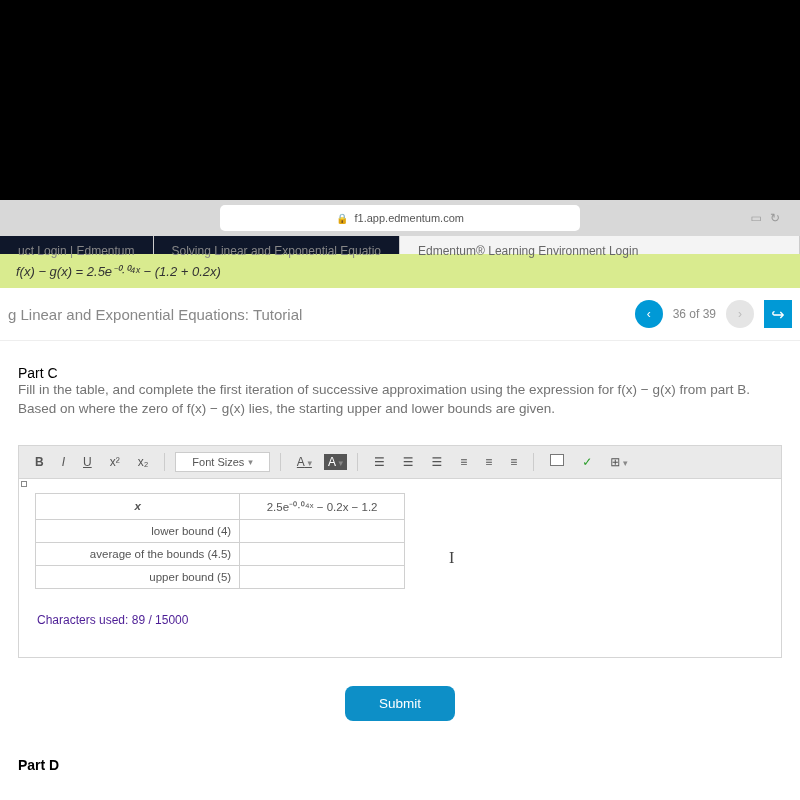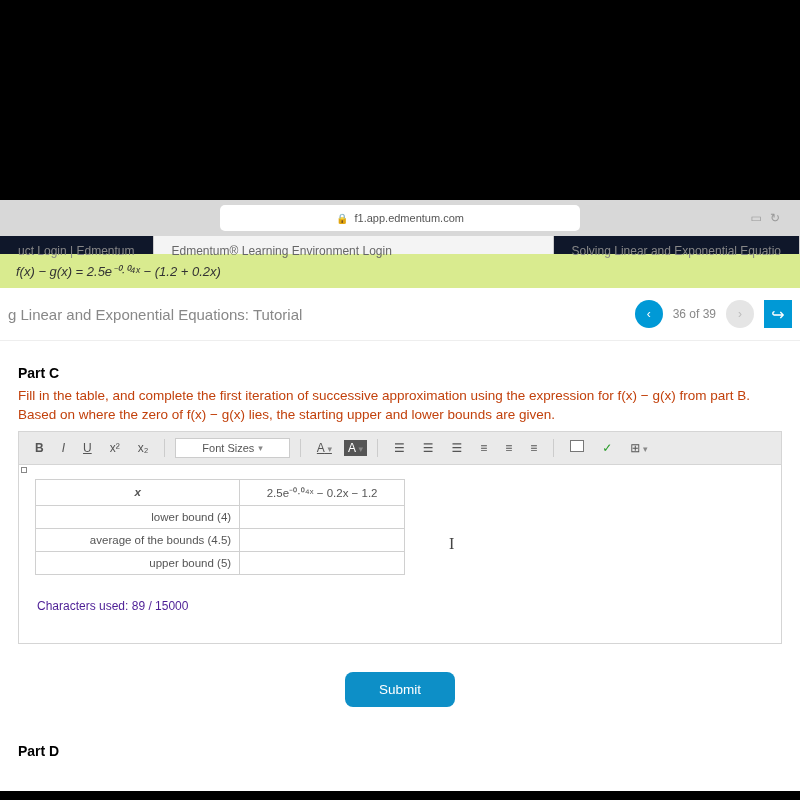--- a/index.html
+++ b/index.html
@@ -14,28 +14,28 @@
     .tab.active { background: #f4f4f4; color: #666; }
     .equation-bar { background: #d9eb8f; padding: 8px 16px; font-size: 13px; color: #333; font-style: italic; }
     .tutorial-bar { background: #fff; padding: 12px 8px; display: flex; align-items: center; justify-content: space-between; border-bottom: 1px solid #eee; }
     .tutorial-title { color: #888; font-size: 15px; }
     .pager { display: flex; align-items: center; gap: 10px; font-size: 12px; color: #888; }
     .pager-btn { width: 28px; height: 28px; border-radius: 50%; display: flex; align-items: center; justify-content: center; }
     .pager-prev { background: #0099d6; color: #fff; }
     .pager-next { background: #e5e5e5; color: #bbb; }
     .exit-btn { background: #0099d6; color: #fff; width: 28px; height: 28px; display: flex; align-items: center; justify-content: center; font-size: 16px; }
     .content { background: #fff; padding: 24px 18px 10px; }
-    .part-label { font-weight: bold; font-size: 14px; margin-bottom: 6px; }
-    .instructions { font-size: 13.5px; color: #c2410c; line-height: 1.4; margin-bottom: 6px; }
+    .part-label { font-weight: normal; font-size: 14px; }
+    .instructions { font-size: 13.5px; color: #737373; line-height: 1.4; margin-bottom: 26px; }
     .editor-toolbar { background: #eaeaea; border: 1px solid #d5d5d5; border-bottom: none; padding: 6px 10px; display: flex; align-items: center; gap: 6px; font-size: 12px; color: #555; }
     .tb-btn { padding: 2px 6px; cursor: pointer; }
     .tb-btn.bold { font-weight: bold; }
     .tb-btn.italic { font-style: italic; }
     .tb-btn.underline { text-decoration: underline; }
-    .tb-select { background: #fff; border: 1px solid #ccc; padding: 3px 26px; font-size: 11px; display: flex; align-items: center; gap: 4px; }
+    .tb-select { background: #fff; border: 1px solid #ccc; padding: 3px 16px; font-size: 11px; display: flex; align-items: center; gap: 4px; }
     .tb-drop::after { content: " ▾"; font-size: 9px; color: #888;}
     .tb-sep { width:1px; height:18px; background:#ccc; margin:0 4px;}
     .tb-icon-sq { width:14px; height:12px; border:1px solid #777; display:inline-block; background:#fff;}
     .tb-check { color:#2a9d2a;}
     .editor-body { background: #fff; border: 1px solid #d5d5d5; padding: 14px 16px 20px; position: relative; min-height: 180px;}
     .edit-handle { position: absolute; width: 6px; height: 6px; background: #fff; border: 1px solid #888; }
     .h-tl { top: 2px; left: 2px;}
     .ans-table { border-collapse: collapse; width: 370px; font-size: 11.5px; position: relative;}
     .ans-table th, .ans-table td { border: 1px solid #d0d0d0; padding: 5px 8px; text-align: right; color:#555;}
     .ans-table th { font-weight: normal; text-align: center; background:#fff;}
@@ -57,22 +57,22 @@
     <span>f1.app.edmentum.com</span>
   </div>
   <div class="browser-ctrl">
     <span>▭</span>
     <span>↻</span>
   </div>
 </div>
 
 <div class="tabs-row">
   <div class="tab">uct Login | Edmentum</div>
+  <div class="tab">Solving Linear and Exponential Equatio</div>
   <div class="tab active" style="flex:1;">Edmentum® Learning Environment Login</div>
-  <div class="tab">Solving Linear and Exponential Equatio</div>
 </div>
 
 <div class="equation-bar">f(x) − g(x) = 2.5e⁻⁰·⁰⁴ˣ − (1.2 + 0.2x)</div>
 
 <div class="tutorial-bar">
   <div class="tutorial-title">g Linear and Exponential Equations: Tutorial</div>
   <div class="pager">
     <div class="pager-btn pager-prev">‹</div>
     <span>36 of 39</span>
     <div class="pager-btn pager-next">›</div>

